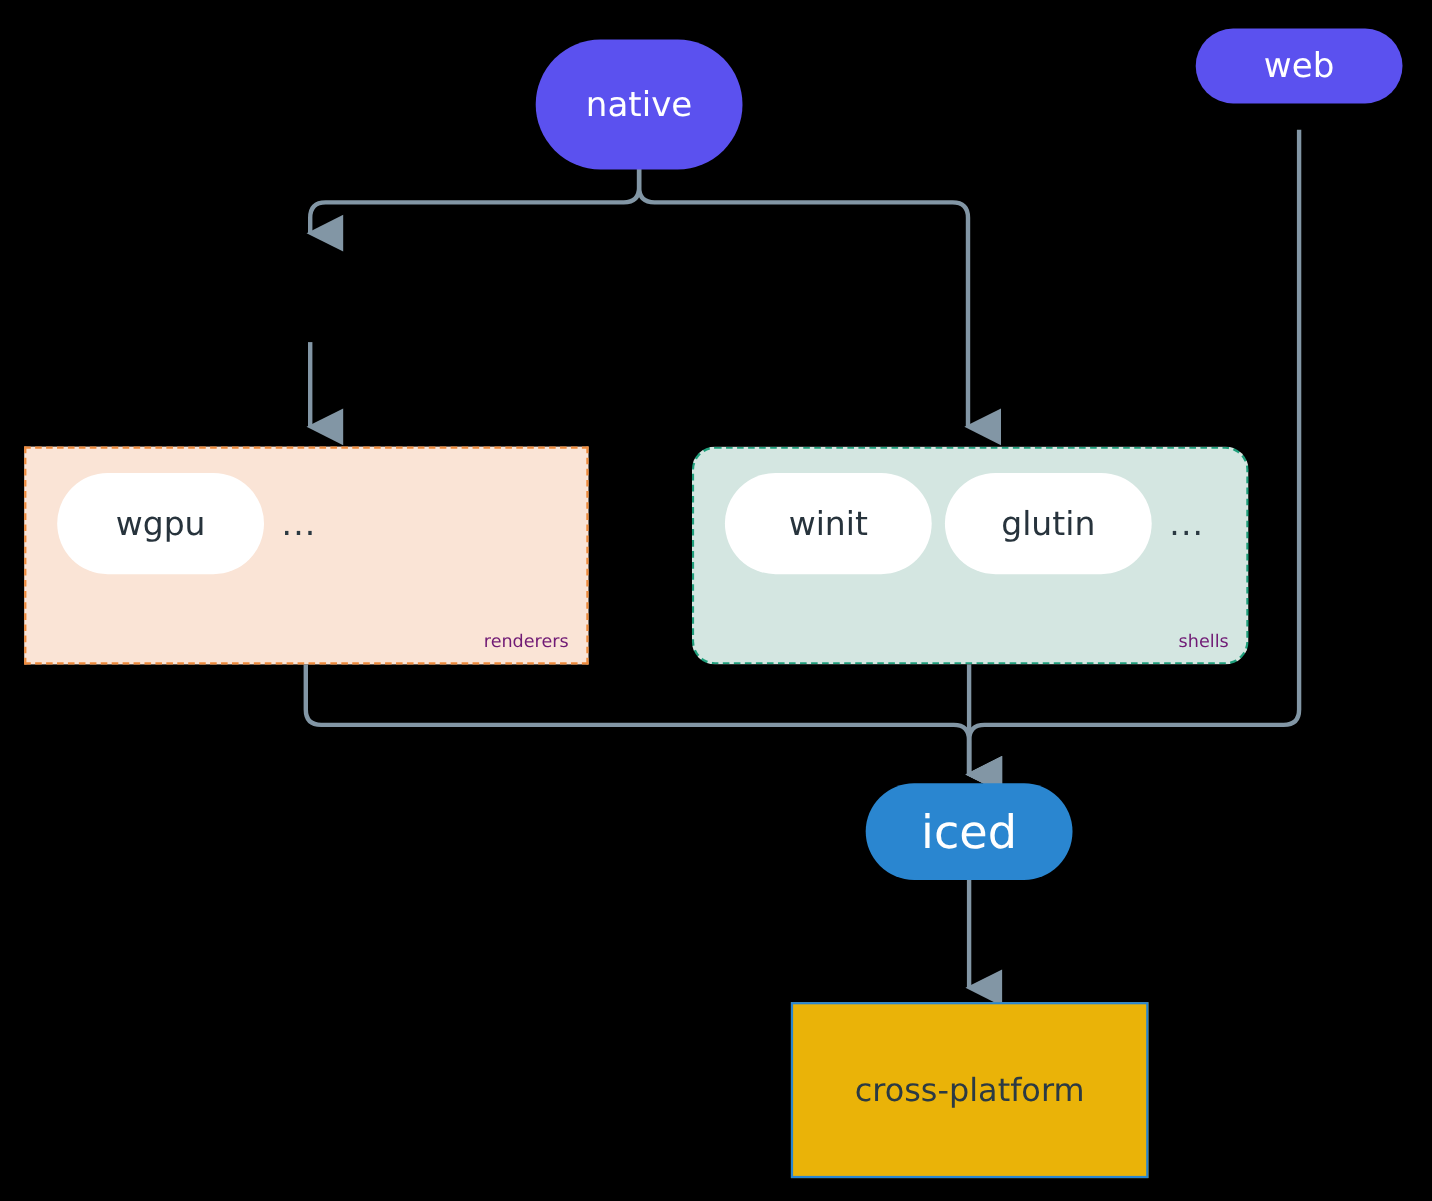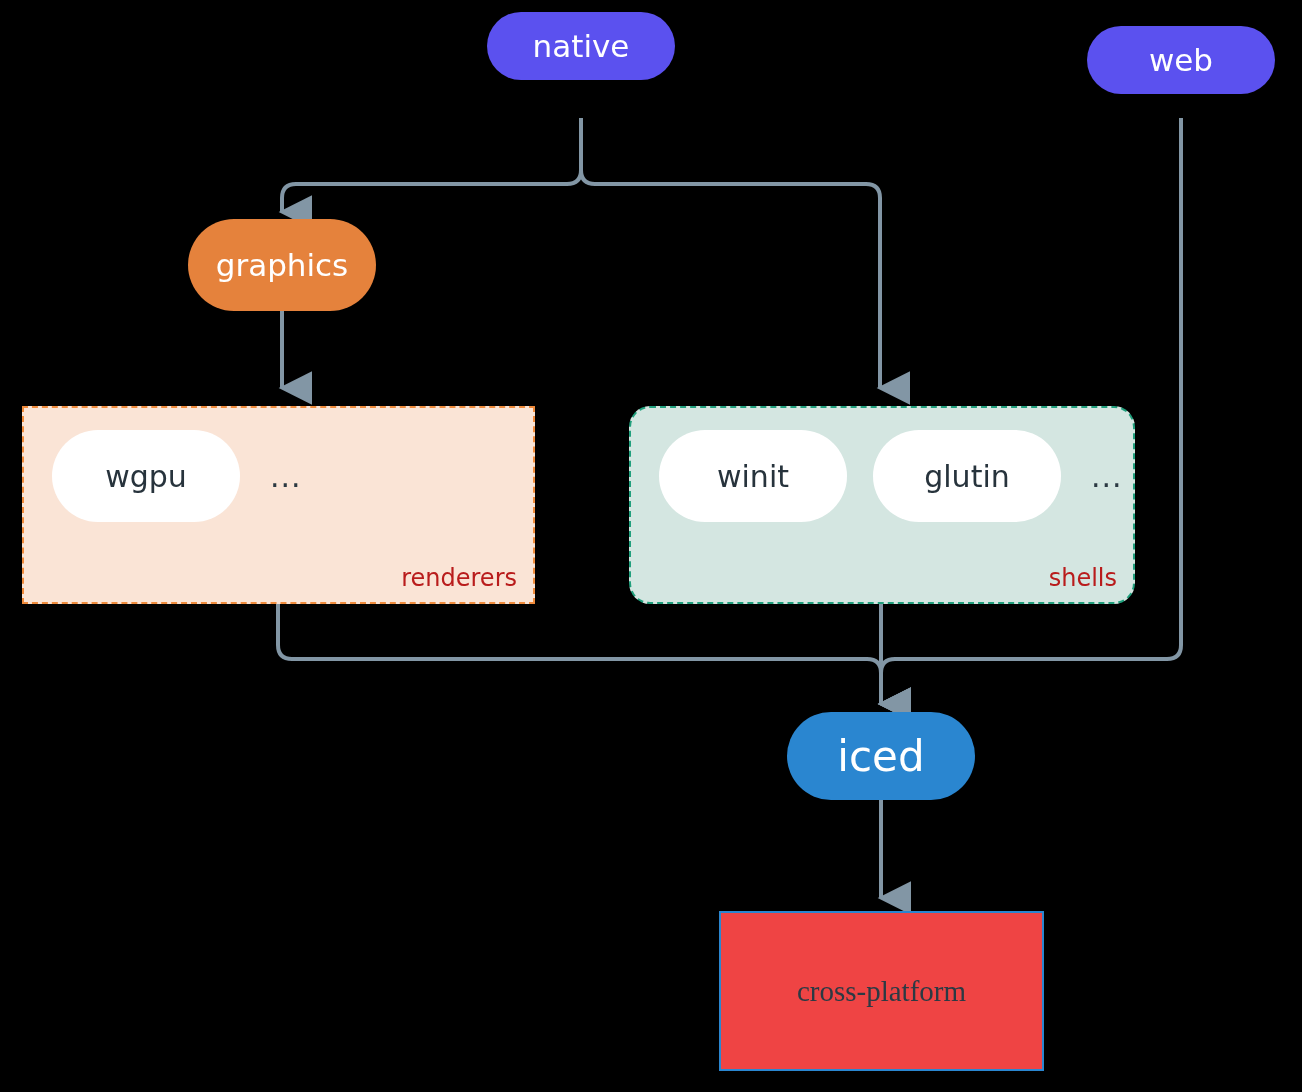--- a/index.html
+++ b/index.html
@@ -42,56 +42,55 @@
     background: #e5823c;
     color: #ffffff;
     font-size: 31px;
   }
   .node-iced {
     background: #2a86d0;
     color: #ffffff;
     font-size: 42px;
   }
   .node-app {
-    background: #ef4444;
+    background: #eab308;
     border: 2px solid #2a86d0;
     color: #2b3a44;
     font-size: 29px;
     line-height: 1.55;
-    font-family: Liberation Serif, serif;
   }
 
   
   .group {
     position: absolute;
     box-sizing: border-box;
   }
   .group-renderers {
     background: #fae4d6;
     border: 2px dashed #ef8b3c;
   }
   .group-shells {
     background: #d4e6e1;
     border: 2px dashed #21a07d;
   }
   .group-label {
     position: absolute;
     right: 16px;
     bottom: 10px;
-    font-size: 24px;
-    color: #b91c1c;
+    font-size: 16px;
+    color: #701a75;
     white-space: nowrap;
   }
   .group-items {
     position: absolute;
     left: 28px;
     top: 22px;
     display: flex;
     align-items: center;
-    gap: 26px;
+    gap: 12px;
   }
   .chip {
     background: #ffffff;
     border-radius: 999px;
     height: 92px;
     min-width: 188px;
     box-sizing: border-box;
     display: flex;
     align-items: center;
     justify-content: center;
@@ -128,31 +127,28 @@
       <path d="M 278 604 L 278 645 Q 278 659 292 659 L 867 659 Q 881 659 881 673 L 881 704" marker-end="url(#arrowhead)"></path>
 
       <path d="M 881 604 L 881 704" marker-end="url(#arrowhead)"></path>
 
       <path d="M 1181 118 L 1181 645 Q 1181 659 1167 659 L 895 659 Q 881 659 881 673 L 881 704" marker-end="url(#arrowhead)"></path>
 
       <path d="M 881 800 L 881 898" marker-end="url(#arrowhead)"></path>
     </g>
   </svg>
 
-  <div class="node pill node-native" style="left:487px; top:12px; width:188px; height:68px;">
+  <div class="node pill node-native" style="left:487px; top:36px; width:188px; height:118px;">
     <span>native</span>
   </div>
 
   <div class="node pill node-web" style="left:1087px; top:26px; width:188px; height:68px;">
     <span>web</span>
   </div>
 
-  <div class="node pill node-graphics" style="left:188px; top:219px; width:188px; height:92px;">
-    <span>graphics</span>
-  </div>
 
   <div class="group group-renderers" style="left:22px; top:406px; width:513px; height:198px;">
     <div class="group-items">
       <div class="chip">
         <span>wgpu</span>
       </div>
       <div class="ellipsis">...</div>
     </div>
     <div class="group-label">renderers</div>
   </div>

